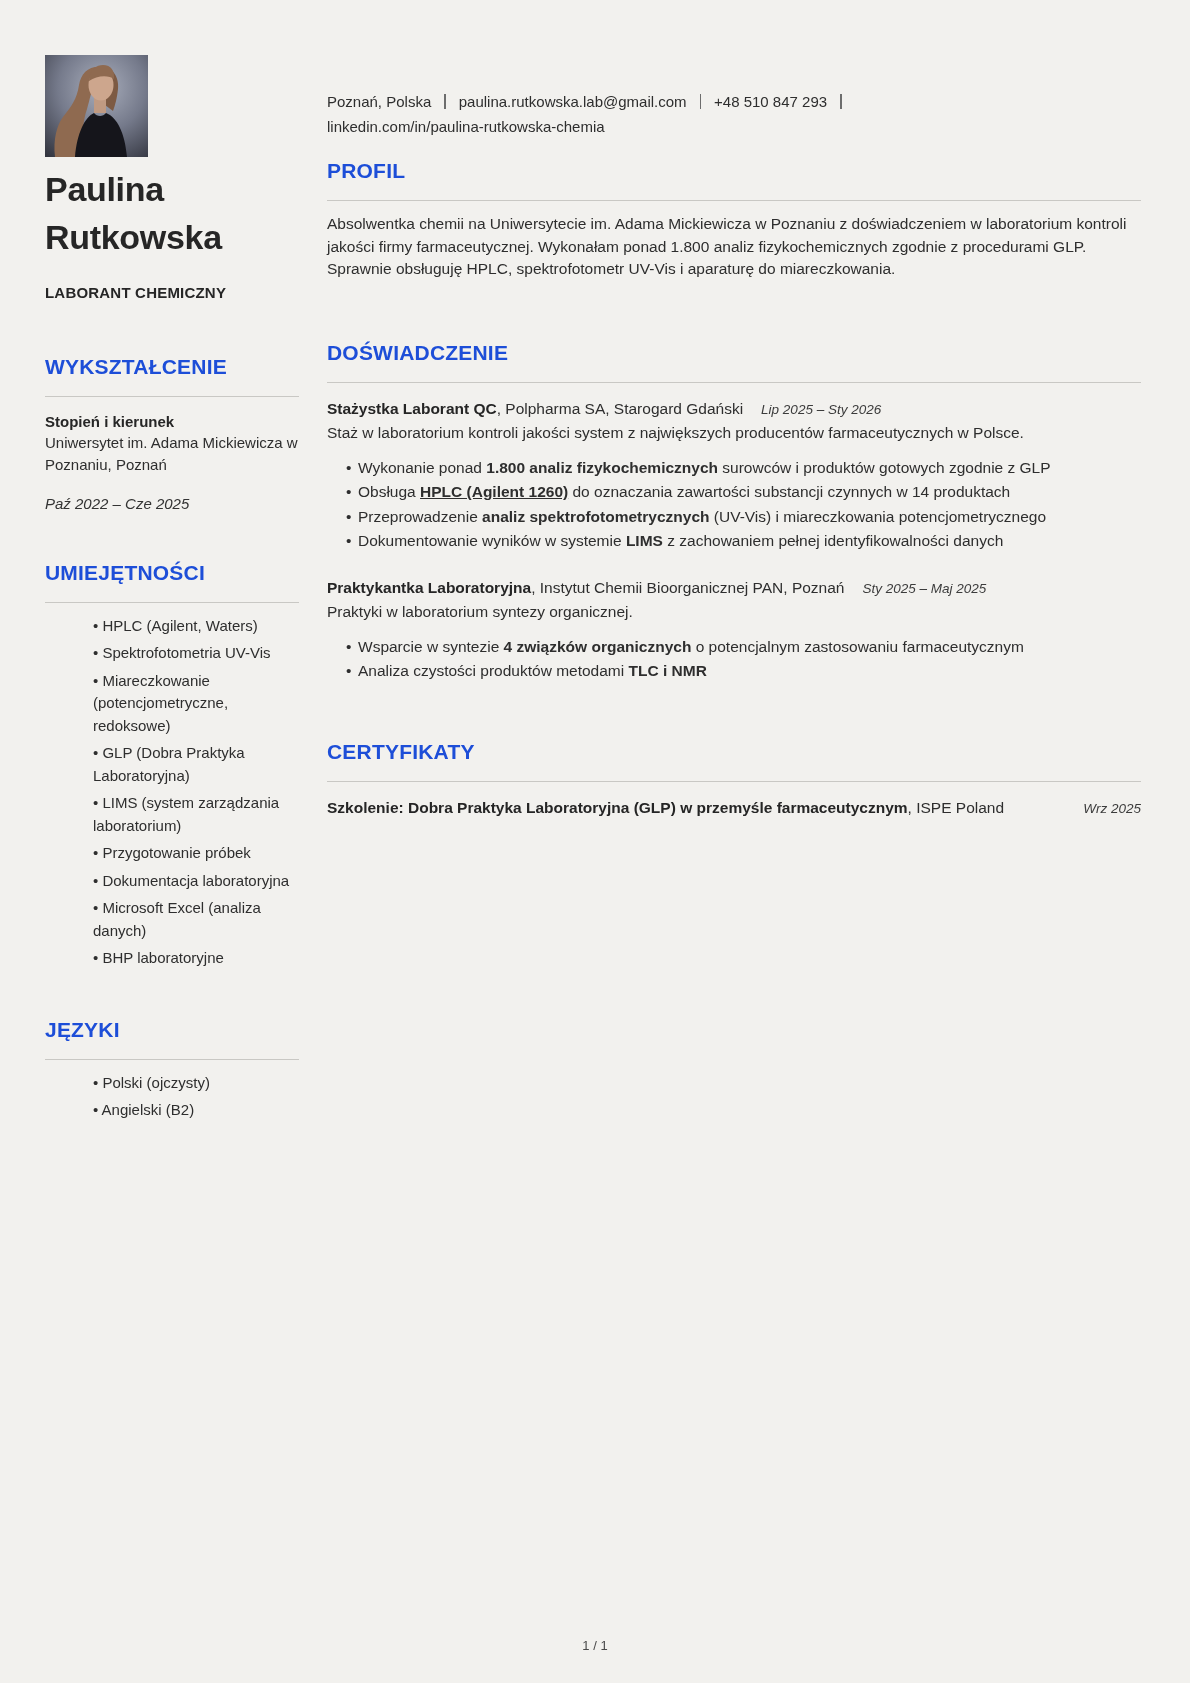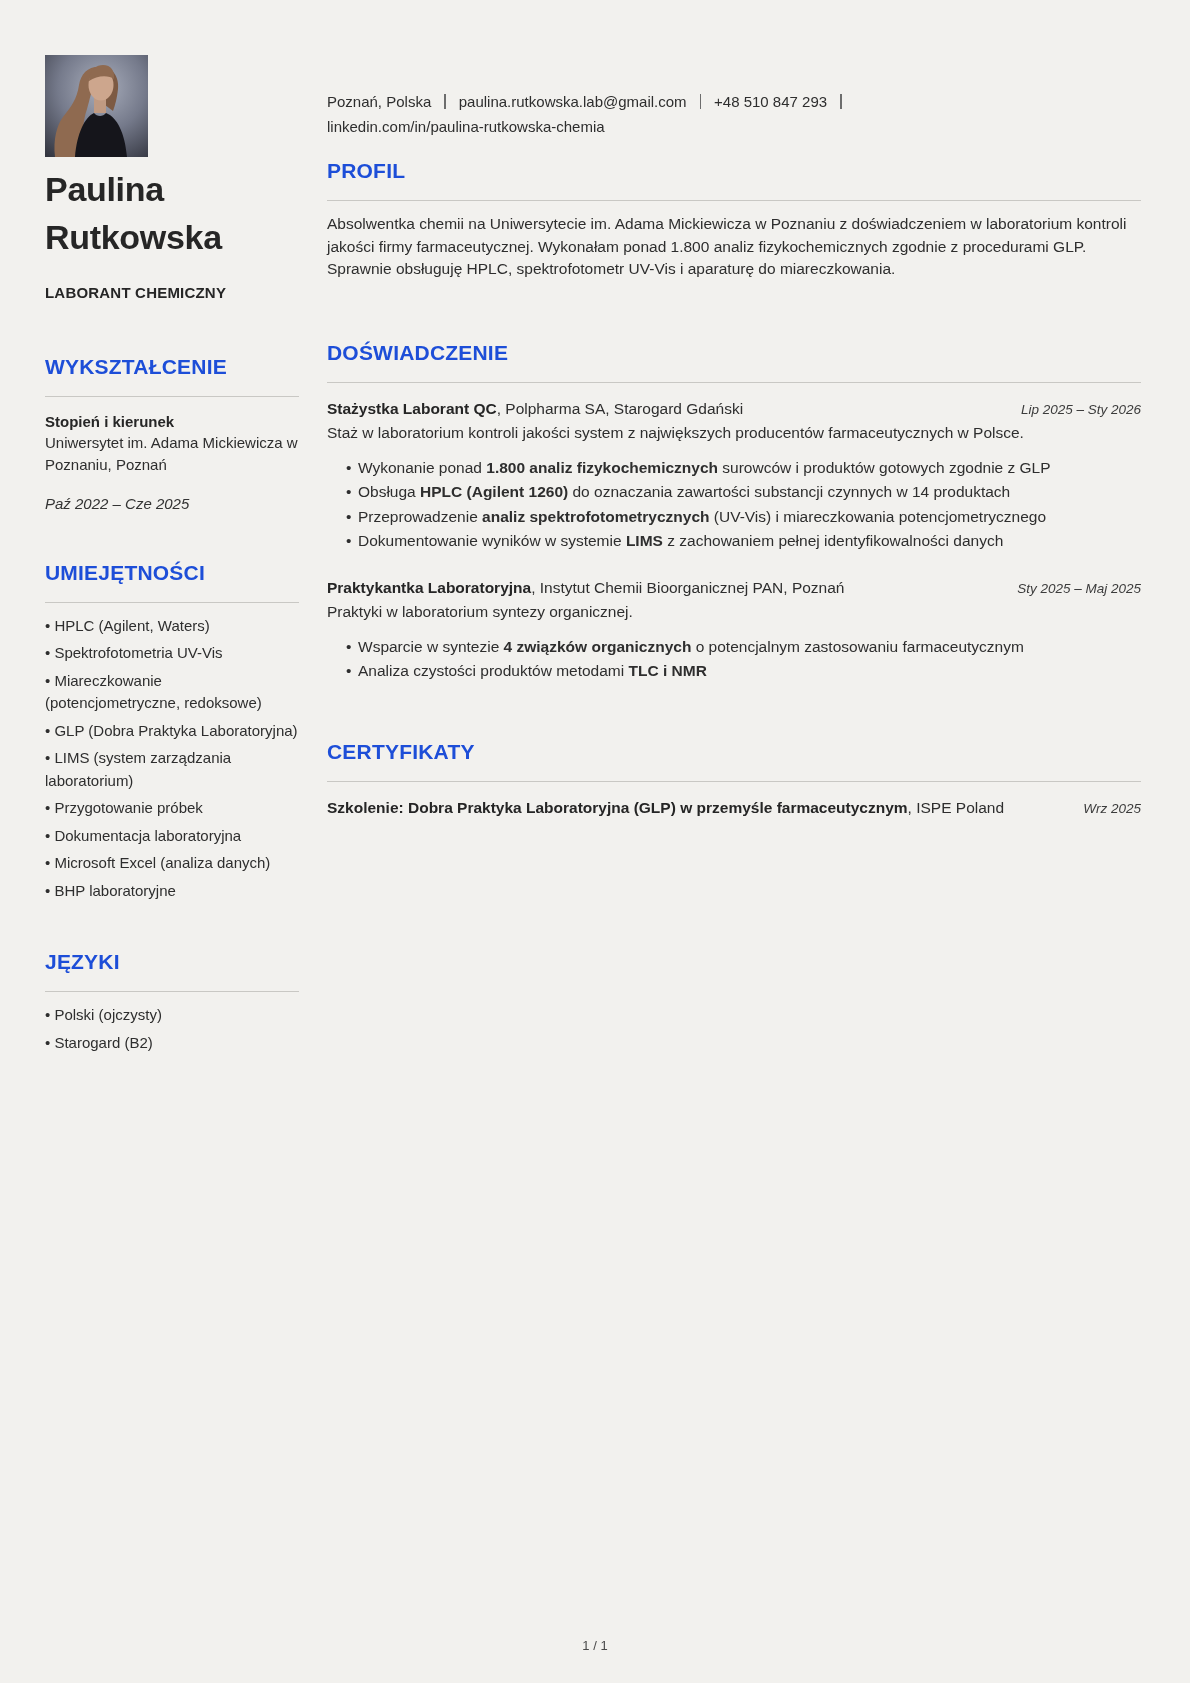--- a/index.html
+++ b/index.html
@@ -36,41 +36,41 @@
   .side-section{margin-top:54px;}
   .side-section.skills{margin-top:46px;}
   .side-section.langs{margin-top:48px;}
   .section-heading{
     font-size:21px;font-weight:700;color:#1d4ed8;letter-spacing:0.2px;
     padding-bottom:17px;border-bottom:1.5px solid #c9c8c4;
   }
   .edu-block{margin-top:14px;font-size:15px;line-height:21.5px;}
   .edu-degree{font-weight:700;color:#262626;}
   .edu-dates{font-style:italic;margin-top:18px;color:#333;}
-  .bullet-list{margin-top:12px;}
+  .bullet-list{margin-top:12px;margin-left:48px;}
   .bullet-item{
     font-size:15px;line-height:22.5px;margin-bottom:5px;color:#2e2e2e;
   }
   .bullet-item::before{content:"•  ";font-size:15px;}
   
   .main{position:absolute;left:327px;top:89px;width:814px;}
   .contact{font-size:15px;line-height:25px;color:#2e2e2e;}
   .contact .sep{
     display:inline-block;width:1.5px;height:15px;background:#6d6d6d;
     margin:0 13px;vertical-align:-2px;
   }
   .main-section{margin-top:20px;}
   .main-section.experience{margin-top:60px;}
   .main-section.certs{margin-top:56px;}
   .profile-text{
     margin-top:12px;font-size:15.5px;line-height:22.5px;color:#2e2e2e;
   }
   .job{margin-top:14px;}
   .job + .job{margin-top:22px;}
-  .job-header{display:flex;justify-content:space-between;align-items:baseline;
+  .job-header{display:flex;align-items:baseline;
     font-size:15.5px;line-height:23px;}
   .job-role{font-weight:700;color:#252525;}
   .job-dates{font-style:italic;font-size:13.5px;color:#3c3c3c;white-space:nowrap;margin-left:18px;}
   .job-summary{font-size:15.5px;line-height:23px;}
   .exp-bullets{margin-top:12px;}
   .exp-bullet{
     font-size:15.5px;line-height:24.5px;padding-left:31px;position:relative;color:#2e2e2e;
   }
   .exp-bullet::before{content:"•";position:absolute;left:19px;}
   .cert-row{display:flex;justify-content:space-between;align-items:baseline;
@@ -139,21 +139,21 @@
         <div class="bullet-item">Dokumentacja laboratoryjna</div>
         <div class="bullet-item">Microsoft Excel (analiza danych)</div>
         <div class="bullet-item">BHP laboratoryjne</div>
       </div>
     </section>
 
     <section class="side-section langs">
       <div class="section-heading">JĘZYKI</div>
       <div class="bullet-list">
         <div class="bullet-item">Polski (ojczysty)</div>
-        <div class="bullet-item">Starogard (B2)</div>
+        <div class="bullet-item">Angielski (B2)</div>
       </div>
     </section>
   </aside>
 
   <main class="main">
 
     <div class="contact">
       <div>
         <span>Poznań, Polska</span><span class="sep"></span><span>paulina.rutkowska.lab@gmail.com</span><span class="sep"></span><span>+48 510 847 293</span><span class="sep"></span>
       </div>
@@ -171,21 +171,21 @@
       <div class="job">
         <div class="job-header">
           <div>
             <span class="job-role">Stażystka Laborant QC</span><span>, Polpharma SA, Starogard Gdański</span>
           </div>
           <div class="job-dates">Lip 2025 – Sty 2026</div>
         </div>
         <div class="job-summary">Staż w laboratorium kontroli jakości system z największych producentów farmaceutycznych w Polsce.</div>
         <div class="exp-bullets">
           <div class="exp-bullet"><span>Wykonanie ponad </span><span style="font-weight: 700;">1.800 analiz fizykochemicznych</span><span> surowców i produktów gotowych zgodnie z GLP</span></div>
-          <div class="exp-bullet"><span>Obsługa </span><span style="font-weight: 700;">HPLC (Agilent 1260)</span><span> do oznaczania zawartości substancji czynnych w 14 produktach</span></div>
+          <div class="exp-bullet"><span>Obsługa </span><span style="font-weight: 700; text-decoration: underline;">HPLC (Agilent 1260)</span><span> do oznaczania zawartości substancji czynnych w 14 produktach</span></div>
           <div class="exp-bullet"><span>Przeprowadzenie </span><span style="font-weight: 700;">analiz spektrofotometrycznych</span><span> (UV-Vis) i miareczkowania potencjometrycznego</span></div>
           <div class="exp-bullet"><span>Dokumentowanie wyników w systemie </span><span style="font-weight: 700;">LIMS</span><span> z zachowaniem pełnej identyfikowalności danych</span></div>
         </div>
       </div>
 
       <div class="job">
         <div class="job-header">
           <div>
             <span class="job-role">Praktykantka Laboratoryjna</span><span>, Instytut Chemii Bioorganicznej PAN, Poznań</span>
           </div>

